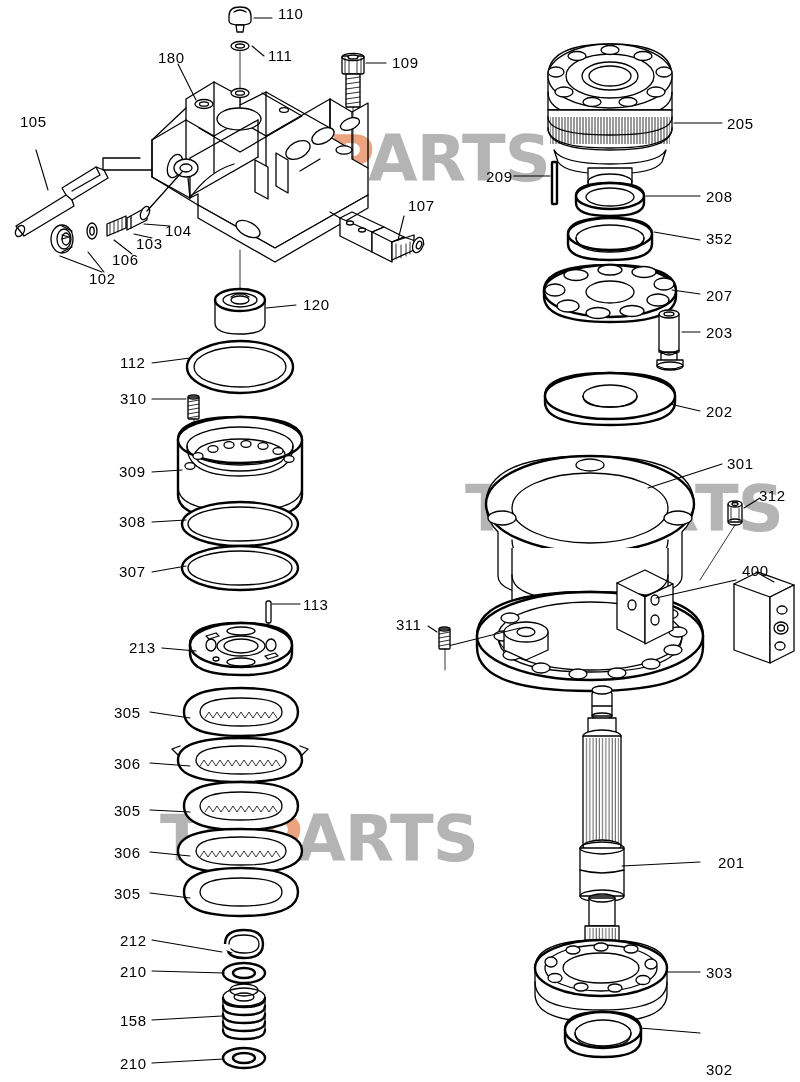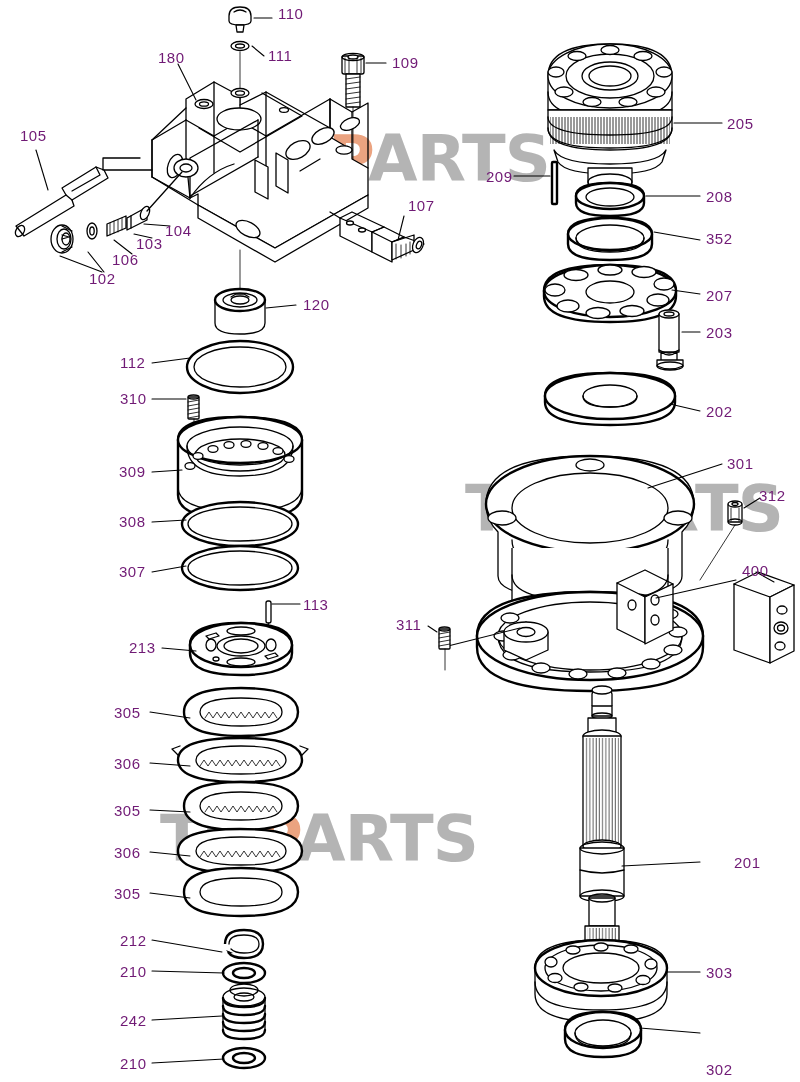--- a/index.html
+++ b/index.html
@@ -24,21 +24,21 @@
     color:#a8a8a8;
     opacity:.85;
     user-select:none;
     white-space:nowrap;
     pointer-events:none;
   }
   .wm .p{color:#e8936a;}
   .lbl{
     position:absolute;
     font-family:"Liberation Sans", sans-serif;
-    color:#701a75;
+    color:#000000;
     font-size:15px;
     letter-spacing:.5px;
     white-space:nowrap;
     line-height:1;
   }
 </style>
 </head>
 <body>
 
 <div id="sheet">
@@ -570,52 +570,52 @@
       <path class="s" d="M575 1033 q0 14 28 14 q28 0 28 -14"></path>
     </g>
     <line class="ld" x1="640" y1="1028" x2="700" y2="1033"></line>
 
   </svg>
 
   <div class="lbl" style="left:278px;top:6px;">110</div>
   <div class="lbl" style="left:268px;top:48px;">111</div>
   <div class="lbl" style="left:392px;top:55px;">109</div>
   <div class="lbl" style="left:158px;top:50px;">180</div>
-  <div class="lbl" style="left:20px;top:128px;">105</div>
+  <div class="lbl" style="left:20px;top:114px;">105</div>
   <div class="lbl" style="left:165px;top:223px;">104</div>
   <div class="lbl" style="left:136px;top:236px;">103</div>
   <div class="lbl" style="left:112px;top:252px;">106</div>
   <div class="lbl" style="left:89px;top:271px;">102</div>
   <div class="lbl" style="left:408px;top:198px;">107</div>
   <div class="lbl" style="left:303px;top:297px;">120</div>
   <div class="lbl" style="left:120px;top:355px;">112</div>
   <div class="lbl" style="left:120px;top:391px;">310</div>
   <div class="lbl" style="left:119px;top:464px;">309</div>
   <div class="lbl" style="left:119px;top:514px;">308</div>
   <div class="lbl" style="left:119px;top:564px;">307</div>
   <div class="lbl" style="left:303px;top:597px;">113</div>
   <div class="lbl" style="left:129px;top:640px;">213</div>
   <div class="lbl" style="left:114px;top:705px;">305</div>
   <div class="lbl" style="left:114px;top:756px;">306</div>
   <div class="lbl" style="left:114px;top:803px;">305</div>
   <div class="lbl" style="left:114px;top:845px;">306</div>
   <div class="lbl" style="left:114px;top:886px;">305</div>
   <div class="lbl" style="left:120px;top:933px;">212</div>
   <div class="lbl" style="left:120px;top:964px;">210</div>
-  <div class="lbl" style="left:120px;top:1013px;">242</div>
+  <div class="lbl" style="left:120px;top:1013px;">158</div>
   <div class="lbl" style="left:120px;top:1056px;">210</div>
 
   <div class="lbl" style="left:727px;top:116px;">205</div>
   <div class="lbl" style="left:486px;top:169px;">209</div>
   <div class="lbl" style="left:706px;top:189px;">208</div>
   <div class="lbl" style="left:706px;top:231px;">352</div>
   <div class="lbl" style="left:706px;top:288px;">207</div>
   <div class="lbl" style="left:706px;top:325px;">203</div>
   <div class="lbl" style="left:706px;top:404px;">202</div>
   <div class="lbl" style="left:727px;top:456px;">301</div>
   <div class="lbl" style="left:759px;top:488px;">312</div>
   <div class="lbl" style="left:742px;top:563px;">400</div>
   <div class="lbl" style="left:396px;top:617px;">311</div>
-  <div class="lbl" style="left:734px;top:855px;text-align:right;">201</div>
+  <div class="lbl" style="left:718px;top:855px;text-align:right;">201</div>
   <div class="lbl" style="left:706px;top:965px;">303</div>
   <div class="lbl" style="left:706px;top:1062px;">302</div>
 
 </div>
 
 </body></html>

